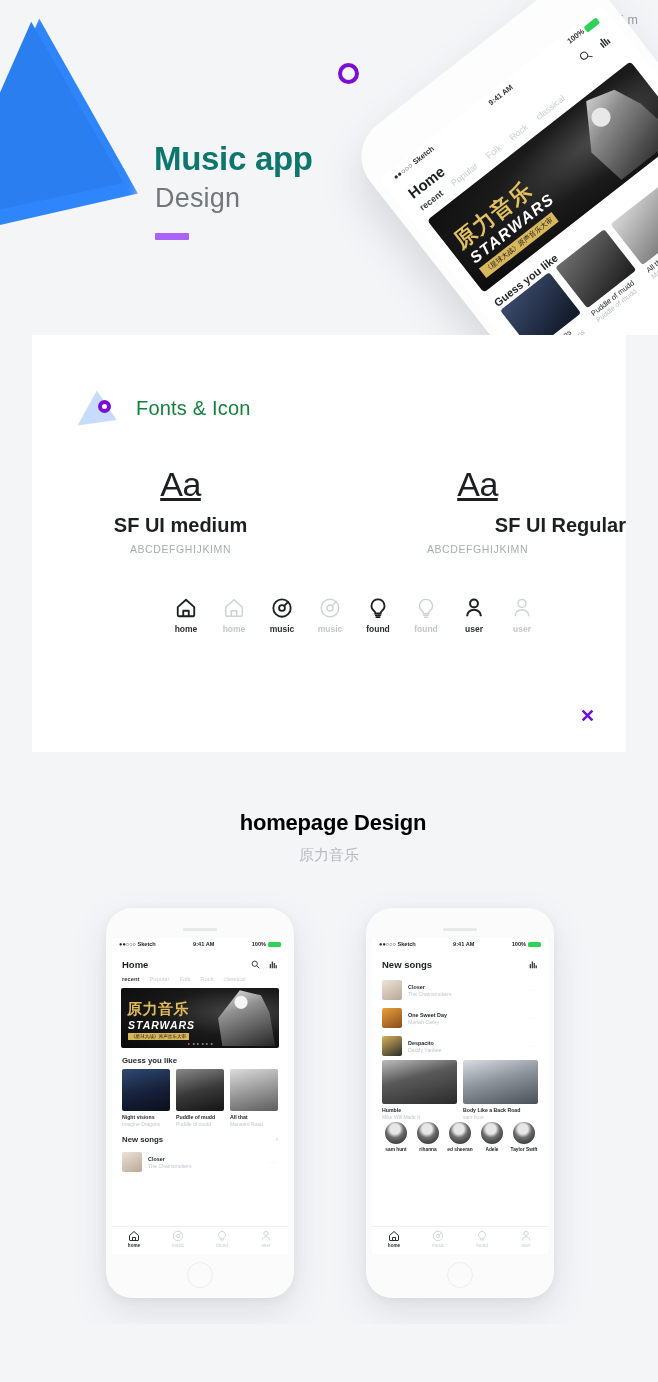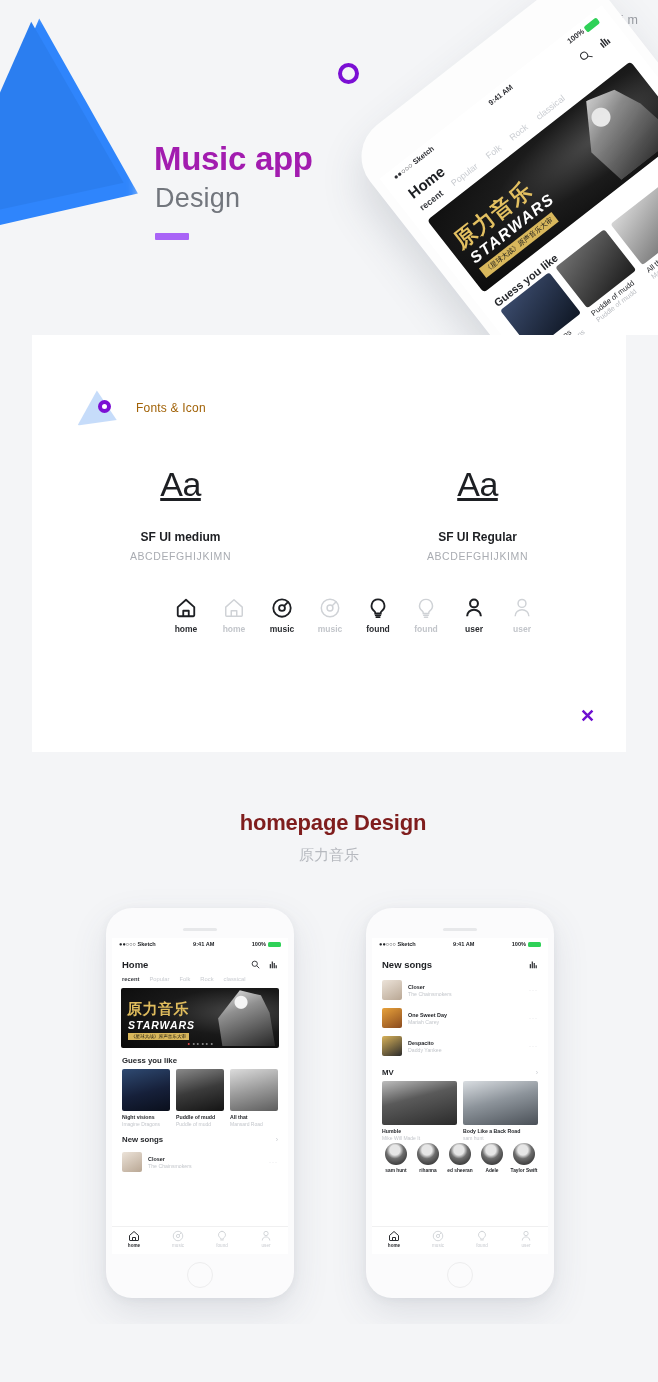--- a/index.html
+++ b/index.html
@@ -44,21 +44,21 @@
   }
 
   .blue-arc {
     position:absolute; left:513px; top:88px; width:52px; height:52px;
     border:5px solid transparent; border-top-color:#1e88e5; border-left-color:#1e88e5;
     border-radius:50%; transform:rotate(35deg);
   }
 
   .hero-title {
     position:absolute; left:154px; top:140px;
-    font-size:33px; font-weight:bold; color:#a21caf; letter-spacing:-.3px;
+    font-size:33px; font-weight:bold; color:#0f766e; letter-spacing:-.3px;
   }
   .hero-sub {
     position:absolute; left:155px; top:183px;
     font-size:27px; font-weight:400; color:#72767d; letter-spacing:.2px;
   }
   .hero-bar {
     position:absolute; left:155px; top:233px; width:34px; height:7px;
     background:#a964f7; border-radius:1px;
   }
 
@@ -121,44 +121,44 @@
   }
   .blue-mini .tri {
     position:absolute; inset:0; background:#c6dcfa;
     clip-path:polygon(52% 6%, 97% 80%, 8% 94%);
     border-radius:12px; filter:blur(.6px);
   }
   .blue-mini .ring {
     position:absolute; left:24px; top:12px; width:13px; height:13px;
     border:4px solid #7b0fd4; border-radius:50%; background:#fff;
   }
-  .panel-title { font-size:12px; color:#a16207; letter-spacing:.2px; }
+  .panel-title { font-size:20px; color:#15803d; letter-spacing:.2px; }
 
   .fonts { position:absolute; left:0; right:0; top:130px; display:flex; }
   .font-col { flex:1; text-align:center; }
   .font-aa { font-size:34px; color:#1d1f23; letter-spacing:-.5px;text-decoration:underline; }
   .font-aa.med { font-weight:400; }
-  .font-name { font-size:12px; font-weight:bold; color:#1d1f23; margin-top:26px; }
-  .font-name.reg { font-weight:bold; }
+  .font-name { font-size:20px; font-weight:bold; color:#1d1f23; margin-top:10px; }
+  .font-name.reg { font-weight:bold;text-align:right; }
   .font-abc { font-size:10.5px; color:#a9acb2; letter-spacing:.6px; margin-top:6px; }
 
   .icons-row { position:absolute; left:130px; top:262px; display:flex; gap:0; }
   .icon-cell { width:48px; text-align:center; }
   .icon-cell svg { display:block; margin:0 auto; }
   .icon-label { font-size:8.5px; margin-top:5px; font-weight:bold; }
   .icon-cell.dark .icon-label { color:#2b2d31; }
   .icon-cell.light .icon-label { color:#c2c5ca; }
 
   .close-x {
     position:absolute; left:580px; top:707px; font-size:18px; font-weight:bold;
     color:#6d0fd0; line-height:1;
   }
 
   
-  .hp-title { position:absolute; left:8px; right:0; top:810px; text-align:center; font-size:22px; font-weight:bold; color:#7f1d1d; letter-spacing:-.2px; }
+  .hp-title { position:absolute; left:8px; right:0; top:810px; text-align:center; font-size:22px; font-weight:bold; color:#000000; letter-spacing:-.2px; }
   .hp-sub { position:absolute; left:0; right:0; top:846px; text-align:center; font-size:15px; color:#b6b9bf; }
 
   
   .phone {
     position:absolute; top:908px; width:188px; height:390px;
     background:#fbfbfc; border-radius:26px;
     box-shadow:0 14px 36px rgba(70,80,100,.13), 0 2px 8px rgba(70,80,100,.07);
   }
   .phone.left { left:106px; }
   .phone.right { left:366px; }
@@ -592,24 +592,20 @@
     </div>
     <div class="song">
       <div class="th th-desp"></div>
       <div class="meta">
         <div class="n1">Despacito</div>
         <div class="n2">Daddy Yankee</div>
       </div>
       <div class="dd">···</div>
     </div>
 
-    <div class="sec-head">
-      <div class="sec-title">MV</div>
-      <div class="chev">›</div>
-    </div>
     <div class="mvs">
       <div class="mv">
         <div class="art m1"></div>
         <div class="n1">Humble</div>
         <div class="n2">Mike Will Made It</div>
       </div>
       <div class="mv">
         <div class="art m2"></div>
         <div class="n1">Body Like a Back Road</div>
         <div class="n2">sam hunt</div>

